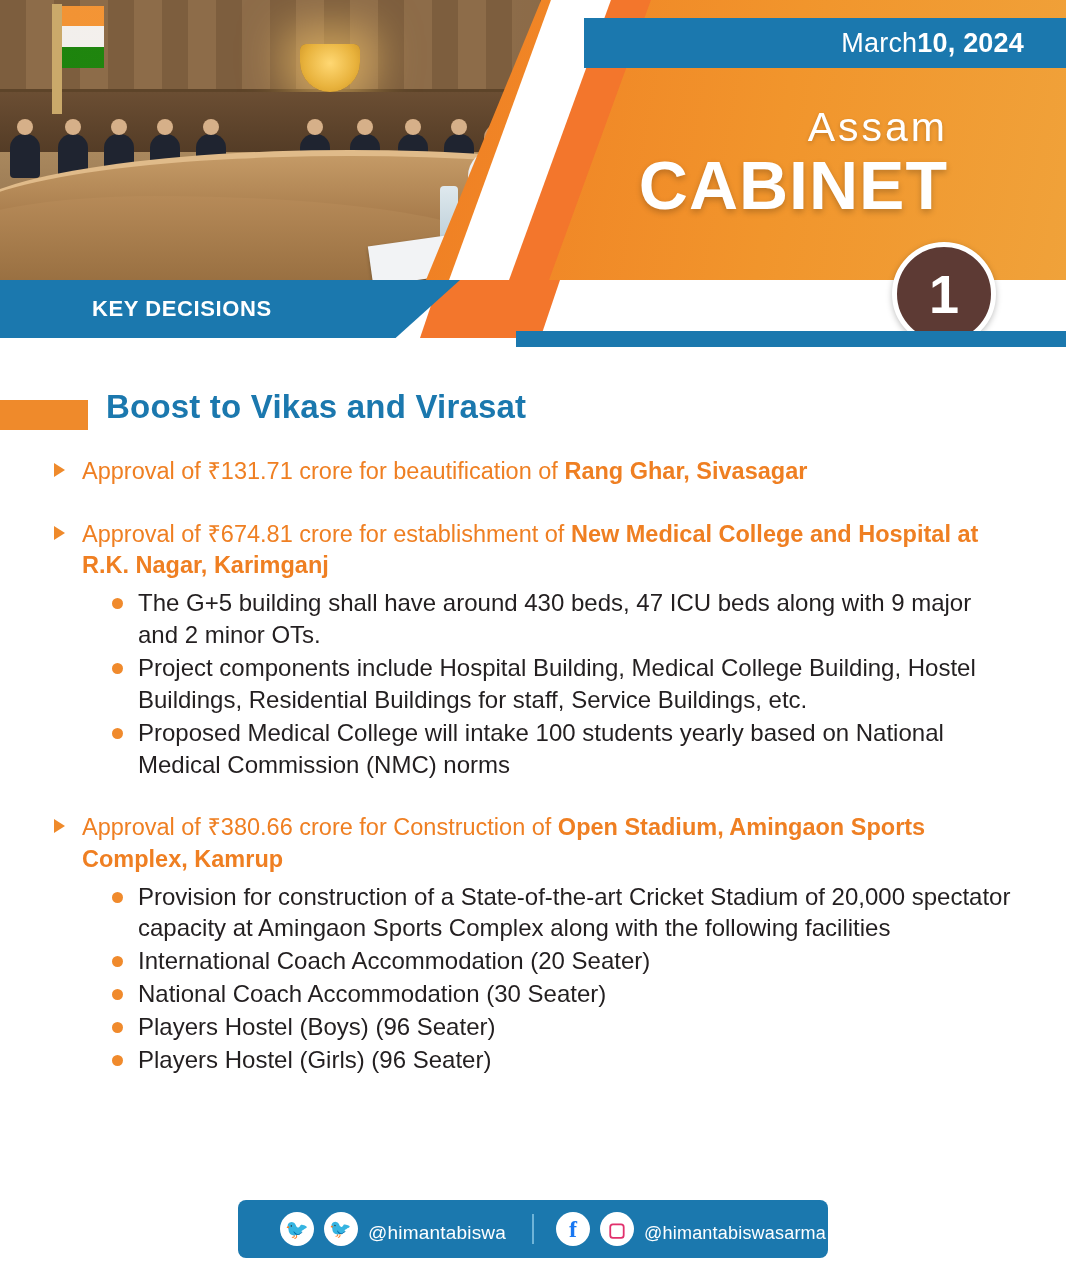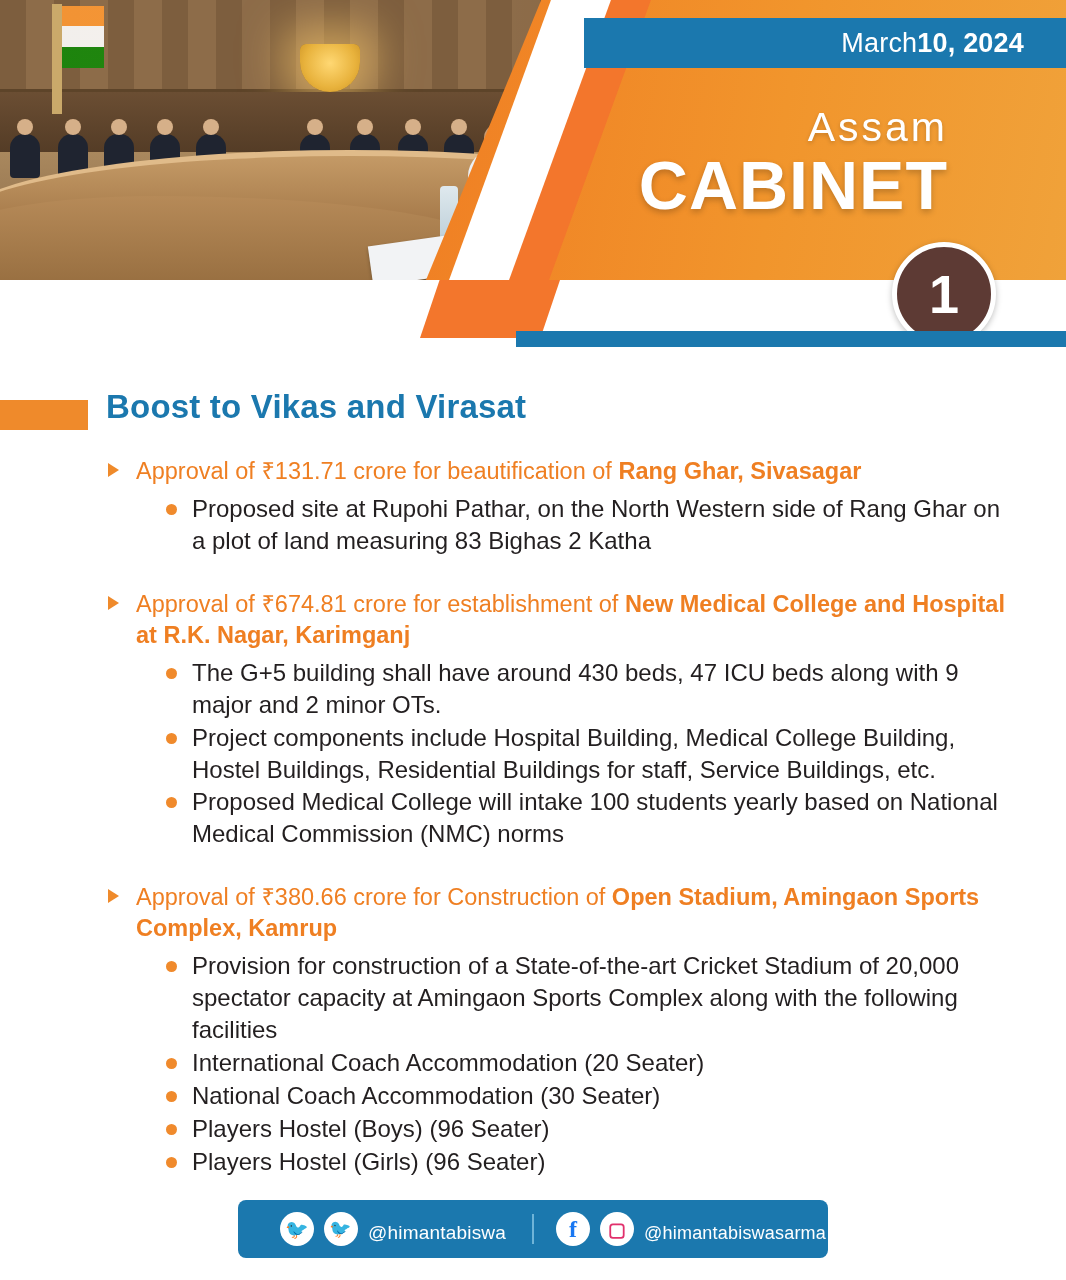--- a/index.html
+++ b/index.html
@@ -135,21 +135,21 @@
   
   .content { position:absolute; left:0; top:347px; width:1066px; height:830px; }
   .title-row { position:relative; height:64px; margin-top:45px; }
   .title-tab { position:absolute; left:0; top:8px; width:88px; height:30px; background:#ef8a2b; }
   .title-text {
     position:absolute; left:106px; top:-4px; color:#1b78ae; font-size:33px; font-weight:bold;
     letter-spacing:.2px;
     text-align:center;
   }
 
-  .blocks { padding: 0 54px 0 100px; }
+  .blocks { padding: 0 54px 0 46px; }
   .block { margin-bottom: 18px; }
   .head-line {
     position:relative; padding-left:36px; color:#ef7f22; font-size:23.5px; font-weight:bold;
     line-height:1.32; margin-bottom:6px;
   }
   .head-line .tri {
     position:absolute; left:8px; top:7px; width:0; height:0;
     border-left: 11px solid #ef8a2b; border-top:7px solid transparent; border-bottom:7px solid transparent;
   }
   .head-line .reg { font-weight:normal; }
@@ -225,40 +225,38 @@
       <span>March </span>
         <b>10, 2024</b>
     </div>
 
     <div class="assam">Assam</div>
     <div class="cabinet">CABINET</div>
 
     <div class="badge">1</div>
 
     <div class="keybar-accent"></div>
+    <div class="keybar">KEY DECISIONS</div>
     <div class="blue-strip"></div>
   </div>
 
   <div class="content">
 
     <div class="title-row">
       <div class="title-tab"></div>
       <div class="title-text">Boost to Vikas and Virasat</div>
     </div>
 
     <div class="blocks">
 
       <div class="block">
         <div class="head-line">
           <span class="tri"></span>
           <span class="reg">Approval of ₹131.71 crore for beautification of </span><span>Rang Ghar, Sivasagar</span>
         </div>
-        <ul class="sub-list">
-          <li><span class="dot"></span><span>Proposed site at Rupohi Pathar, on the North Western side of Rang Ghar on a plot of land measuring 83 Bighas 2 Katha</span></li>
-        </ul>
       </div>
 
       <div class="gap"></div>
 
       <div class="block">
         <div class="head-line">
           <span class="tri"></span>
           <span class="reg">Approval of ₹674.81 crore for establishment of </span><span>New Medical College and Hospital at R.K. Nagar, Karimganj</span>
         </div>
         <ul class="sub-list">

